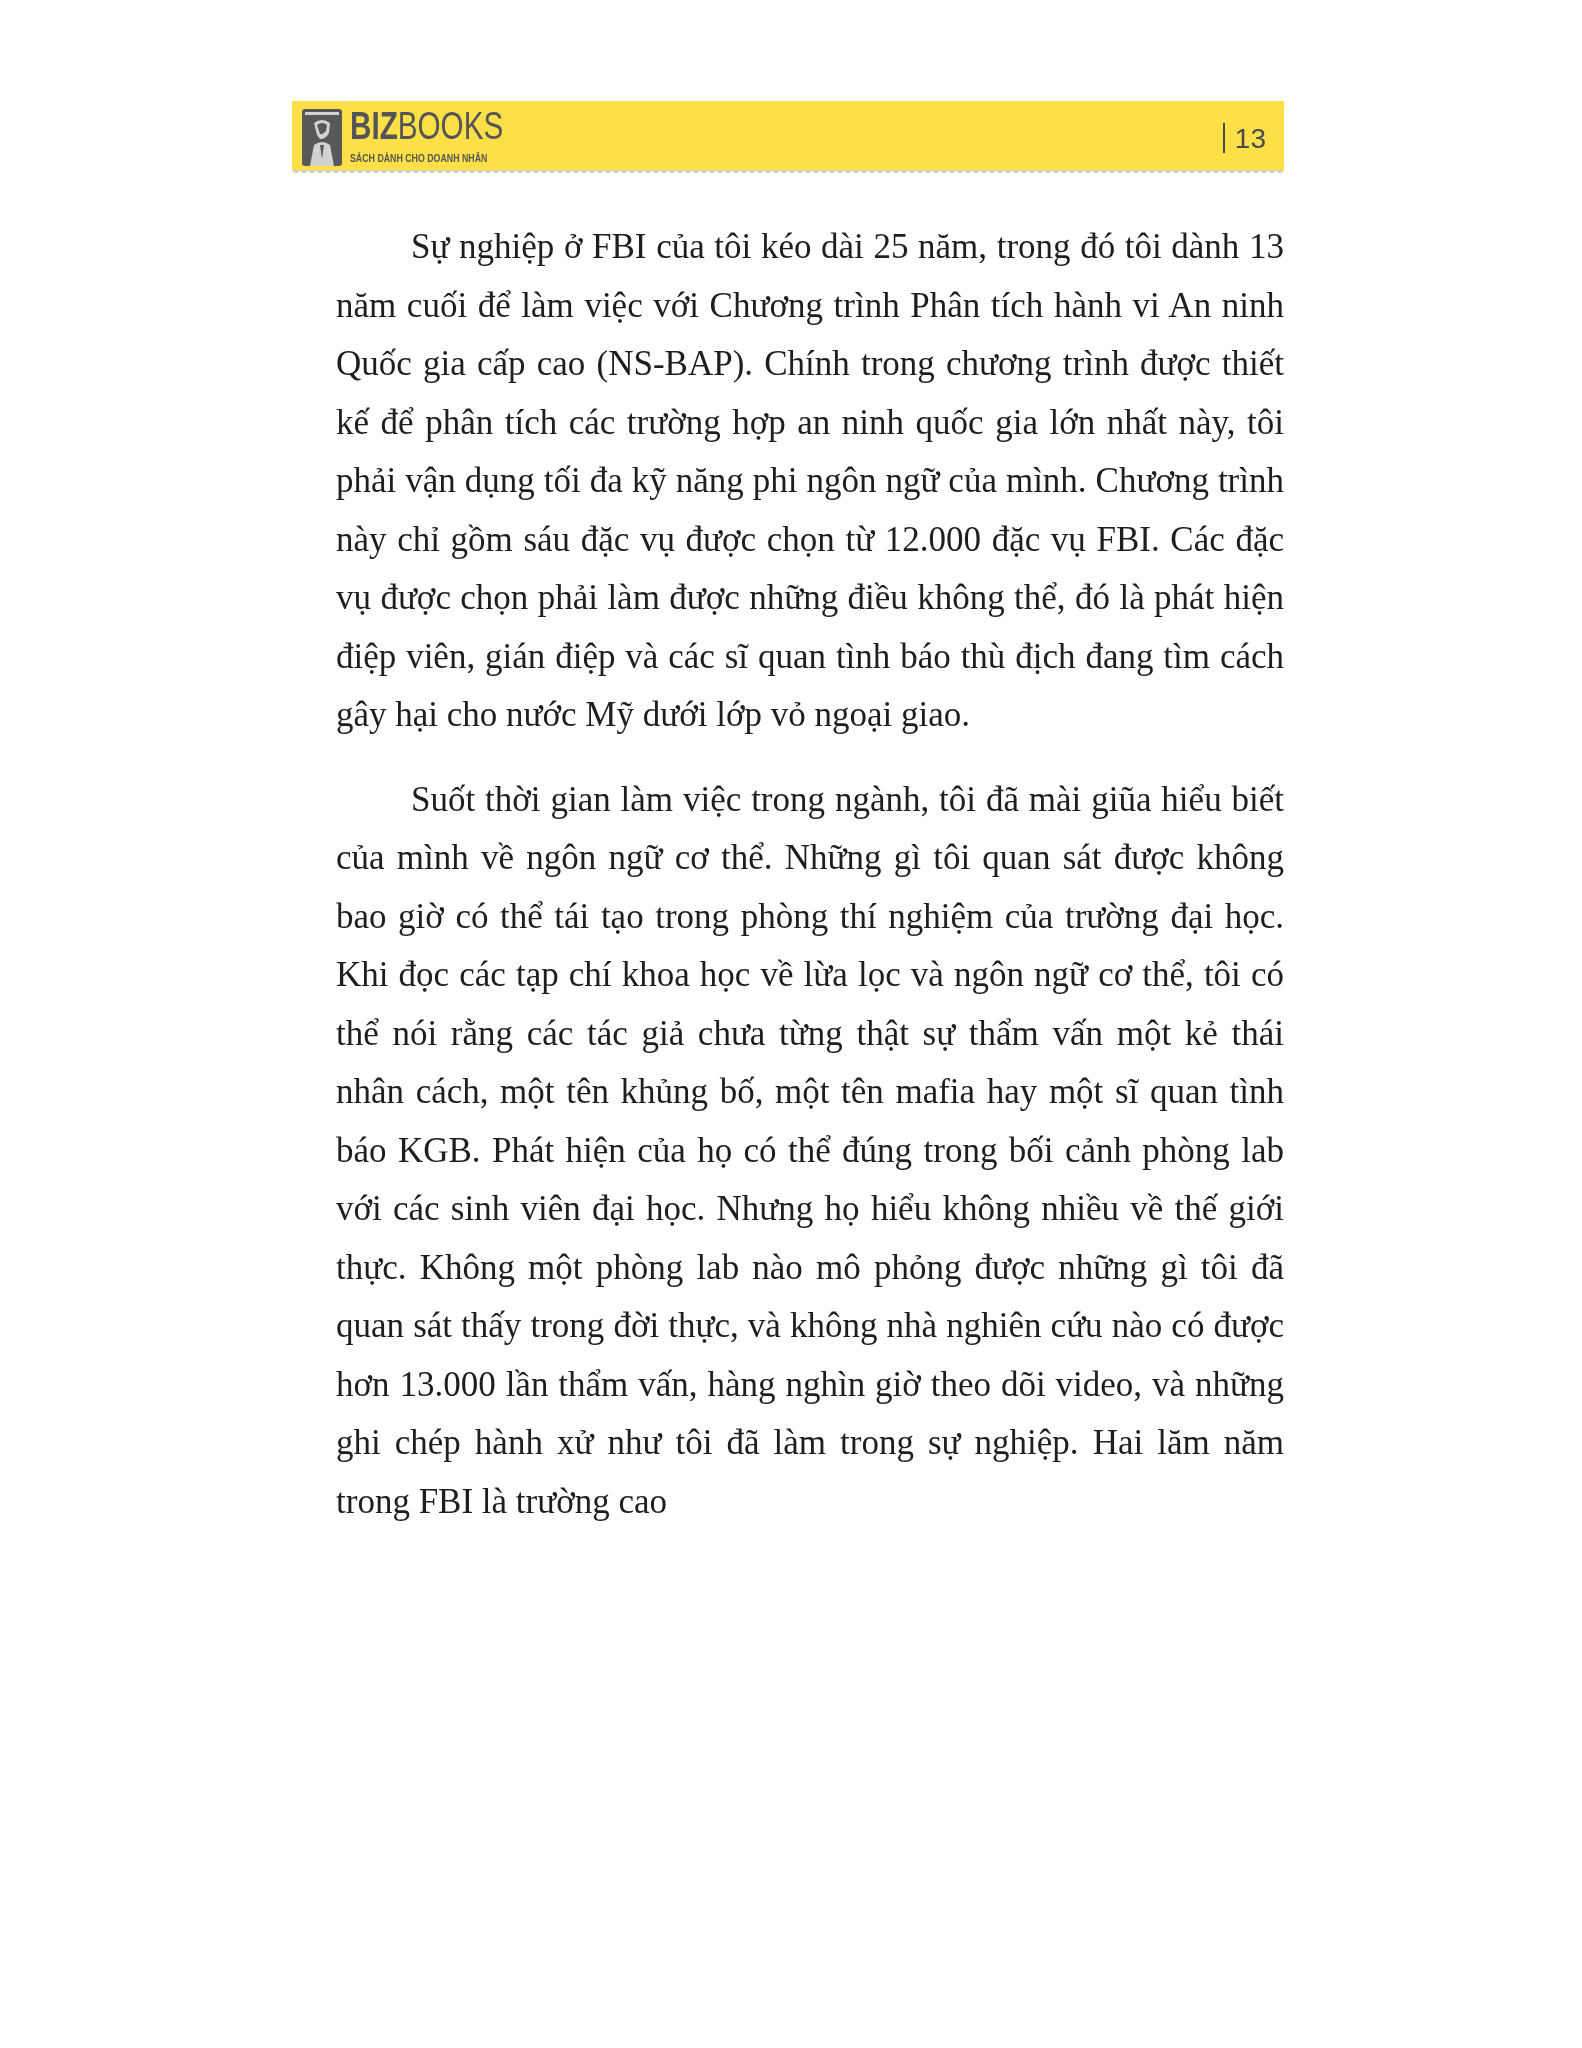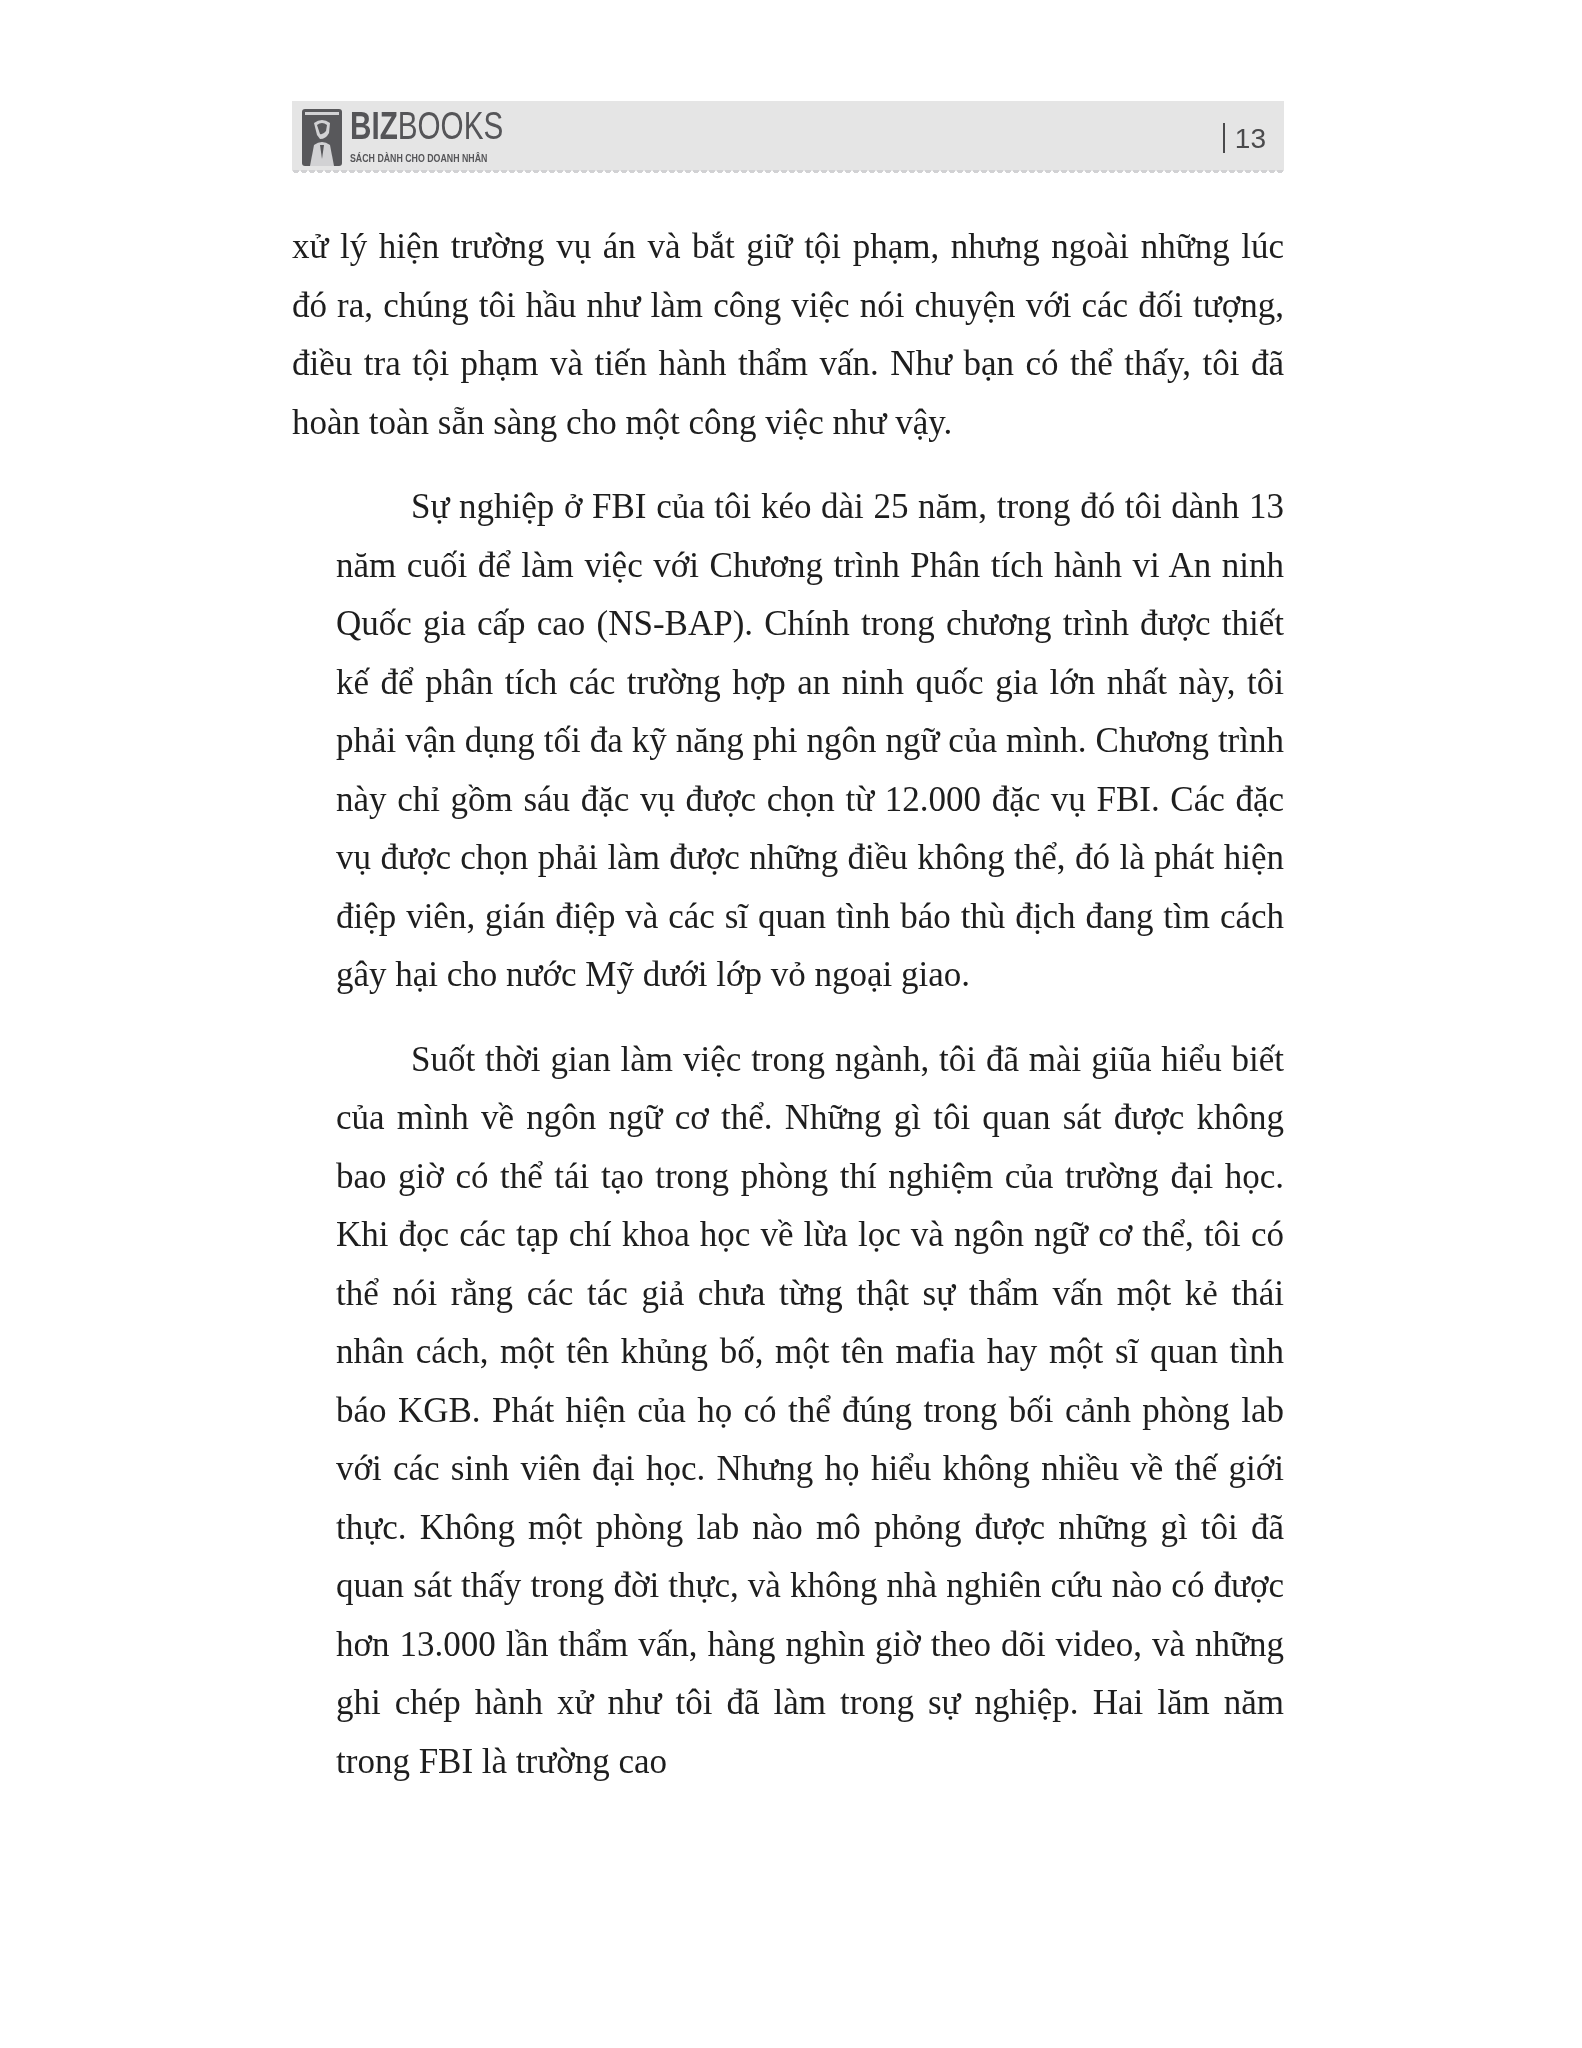--- a/index.html
+++ b/index.html
@@ -1,19 +1,19 @@
 <!DOCTYPE html>
 <html><head>
 <meta charset="utf-8">
 <style>
   html, body { margin: 0; padding: 0; background: #ffffff; }
   body { width: 1582px; height: 2048px; position: relative; overflow: hidden; }
   .header {
     position: absolute; left: 292px; top: 101px; width: 992px; height: 70px;
-    background: #e5e5e5;
+    background: #fde047;
   }
   .header::after {
     content: ""; position: absolute; left: 0; right: 0; bottom: -4px; height: 5px;
     background: radial-gradient(circle at 4px 0, #d2d2d4 3px, transparent 3.5px) repeat-x;
     background-size: 8px 5px;
   }
   .logo-icon { position: absolute; left: 10px; top: 8px; width: 40px; height: 57px; }
   .logo-title {
     position: absolute; left: 58px; top: 6px; font-family: "Liberation Sans", sans-serif;
     font-size: 38px; line-height: 38px; color: #555558; letter-spacing: 0px; transform: scaleX(0.78);
@@ -50,16 +50,15 @@
     <path d="M15 16 Q20 12 25 16 L24 22 Q21 26 18 25 Z" fill="#58585b"></path>
     <path d="M8 57 L12 36 Q20 30 28 36 L32 57 Z" fill="#d2d2d4"></path>
     <path d="M18 36 L20 50 L22 36 Z" fill="#58585b"></path>
   </svg>
   <div class="logo-title"><b>BIZ</b><span>BOOKS</span></div>
   <div class="logo-tagline">SÁCH DÀNH CHO DOANH NHÂN</div>
   <div class="page-num"><span class="bar"></span><span>13</span></div>
 </div>
 
 <div class="content">
-  <p class="para">xử lý hiện trường vụ án và bắt giữ tội phạm, nhưng ngoài những lúc đó ra, chúng tôi hầu như làm công việc nói chuyện với các đối tượng, điều tra tội phạm và tiến hành thẩm vấn. Như bạn có thể thấy, tôi đã hoàn toàn sẵn sàng cho một công việc như vậy.</p>
   <p class="para indent">Sự nghiệp ở FBI của tôi kéo dài 25 năm, trong đó tôi dành 13 năm cuối để làm việc với Chương trình Phân tích hành vi An ninh Quốc gia cấp cao (NS-BAP). Chính trong chương trình được thiết kế để phân tích các trường hợp an ninh quốc gia lớn nhất này, tôi phải vận dụng tối đa kỹ năng phi ngôn ngữ của mình. Chương trình này chỉ gồm sáu đặc vụ được chọn từ 12.000 đặc vụ FBI. Các đặc vụ được chọn phải làm được những điều không thể, đó là phát hiện điệp viên, gián điệp và các sĩ quan tình báo thù địch đang tìm cách gây hại cho nước Mỹ dưới lớp vỏ ngoại giao.</p>
   <p class="para indent">Suốt thời gian làm việc trong ngành, tôi đã mài giũa hiểu biết của mình về ngôn ngữ cơ thể. Những gì tôi quan sát được không bao giờ có thể tái tạo trong phòng thí nghiệm của trường đại học. Khi đọc các tạp chí khoa học về lừa lọc và ngôn ngữ cơ thể, tôi có thể nói rằng các tác giả chưa từng thật sự thẩm vấn một kẻ thái nhân cách, một tên khủng bố, một tên mafia hay một sĩ quan tình báo KGB. Phát hiện của họ có thể đúng trong bối cảnh phòng lab với các sinh viên đại học. Nhưng họ hiểu không nhiều về thế giới thực. Không một phòng lab nào mô phỏng được những gì tôi đã quan sát thấy trong đời thực, và không nhà nghiên cứu nào có được hơn 13.000 lần thẩm vấn, hàng nghìn giờ theo dõi video, và những ghi chép hành xử như tôi đã làm trong sự nghiệp. Hai lăm năm trong FBI là trường cao</p>
 </div>
 
 </body></html>

